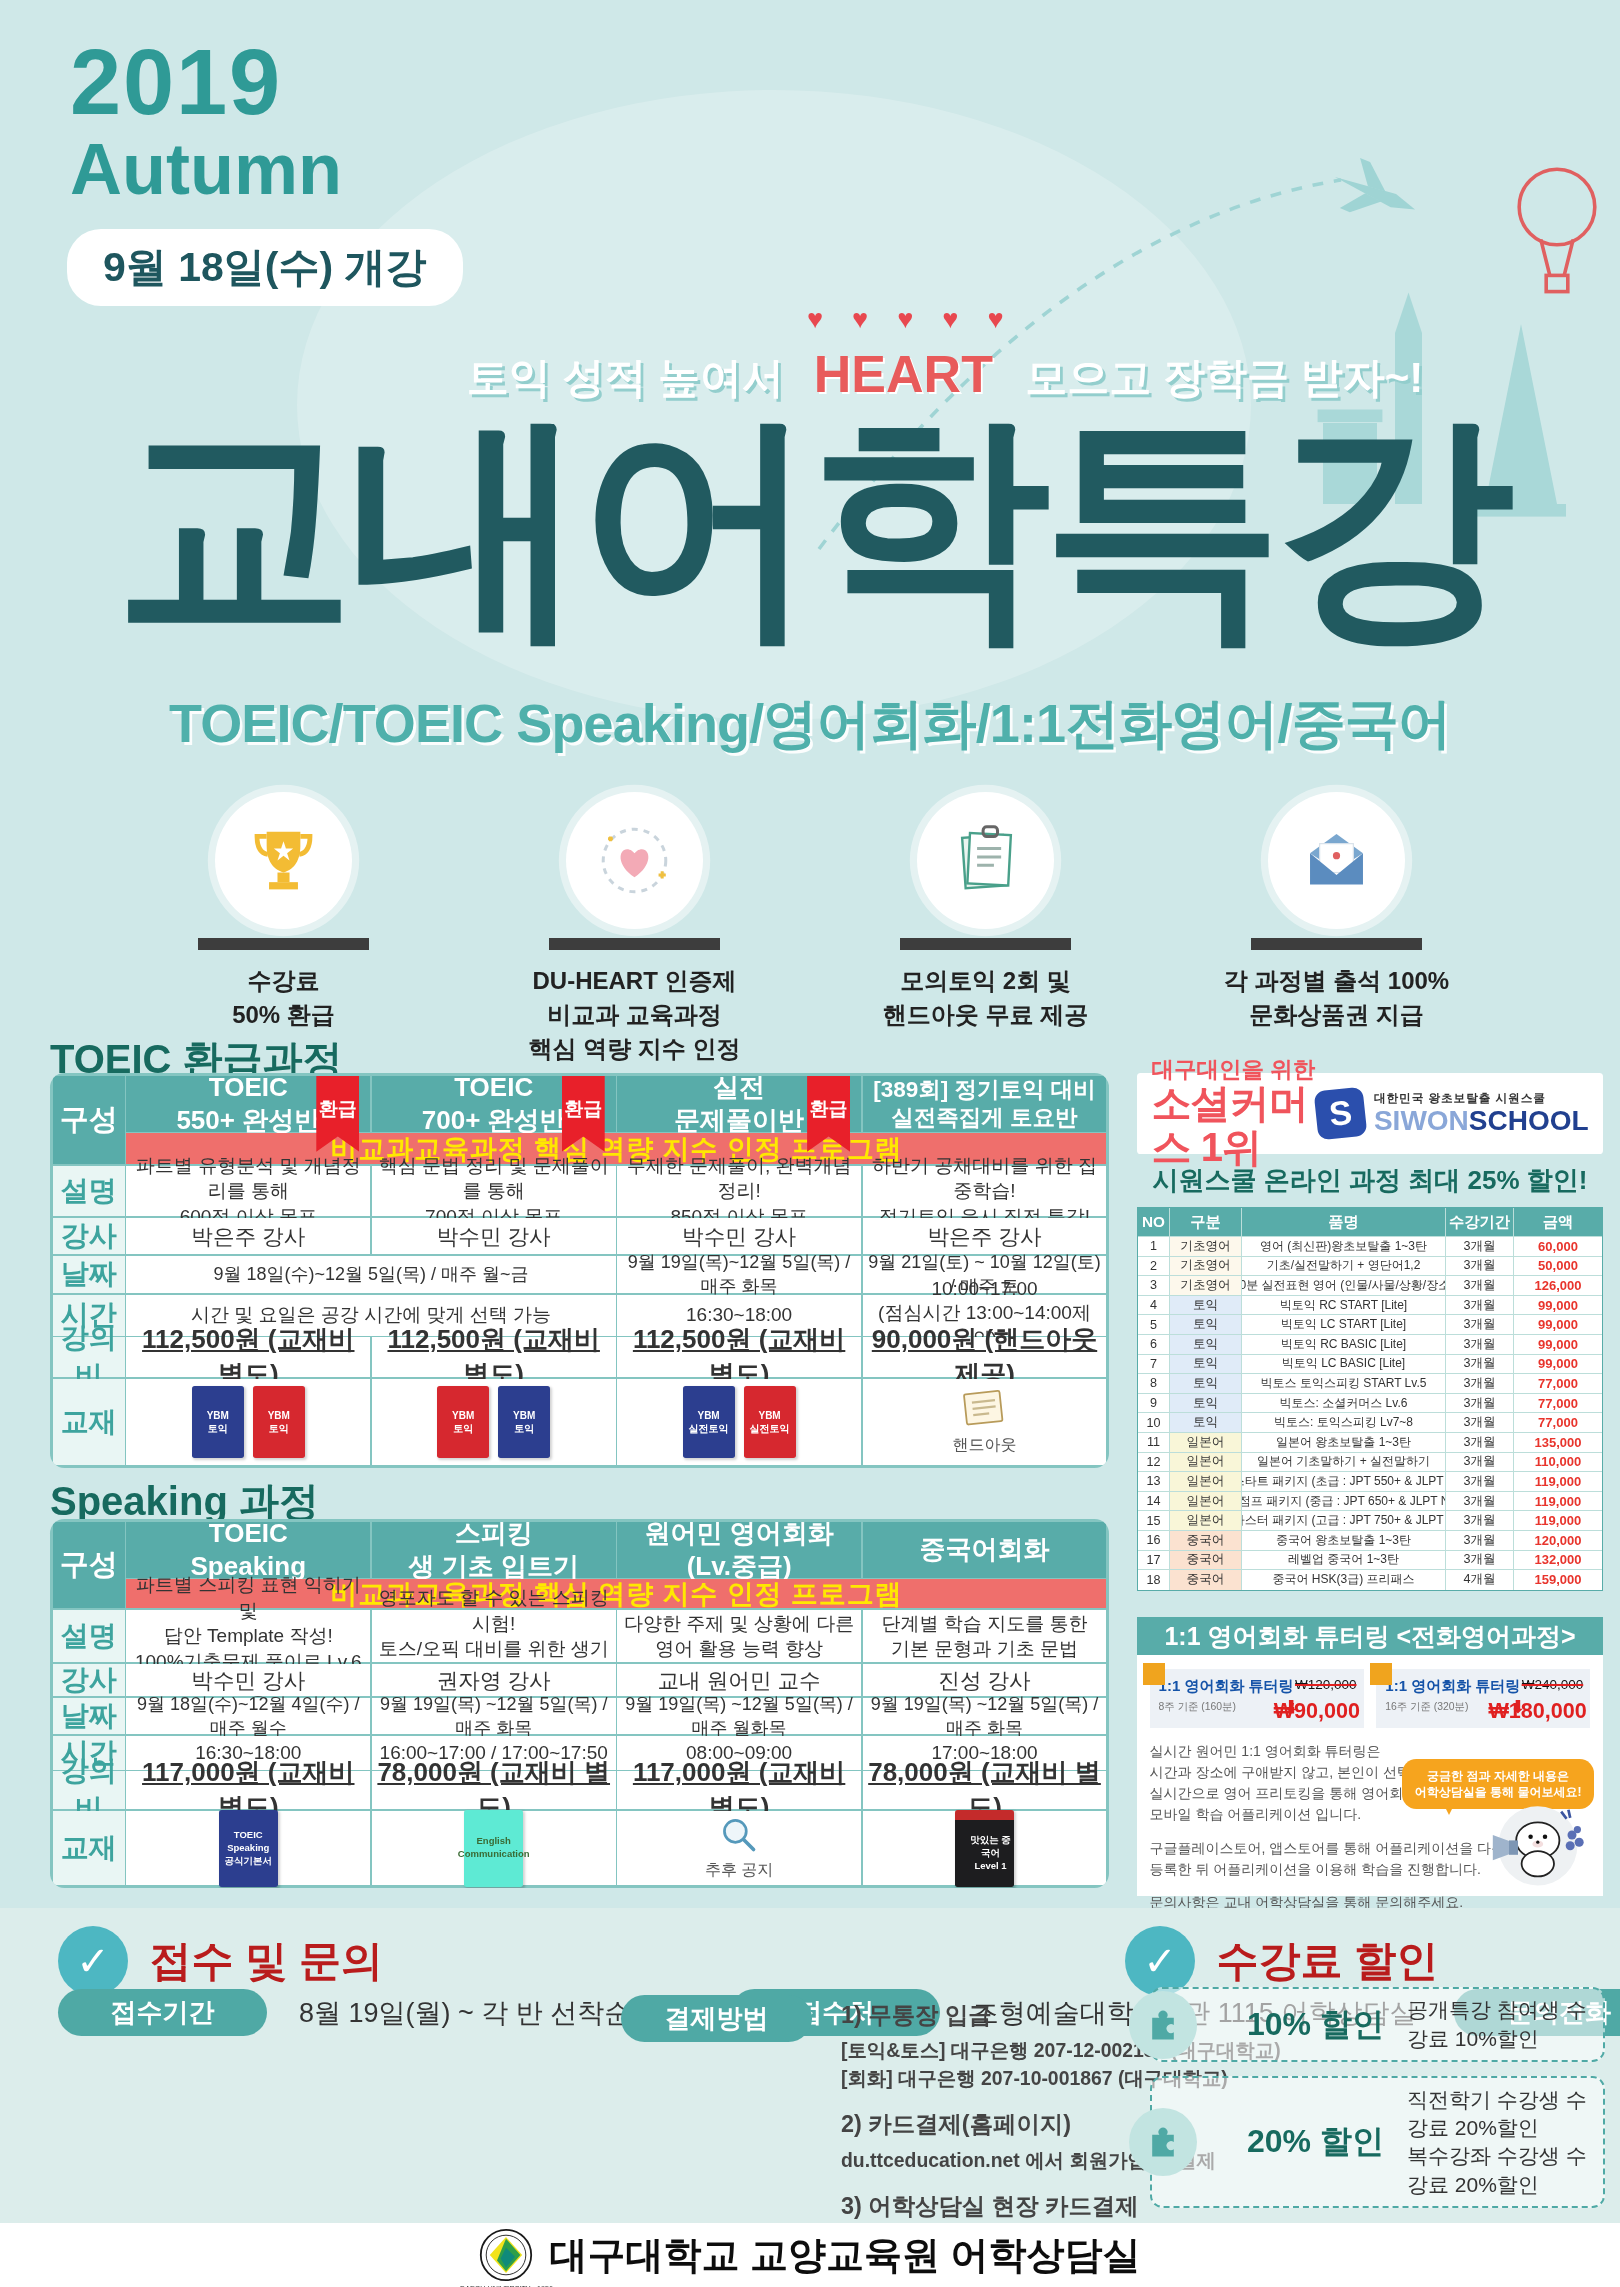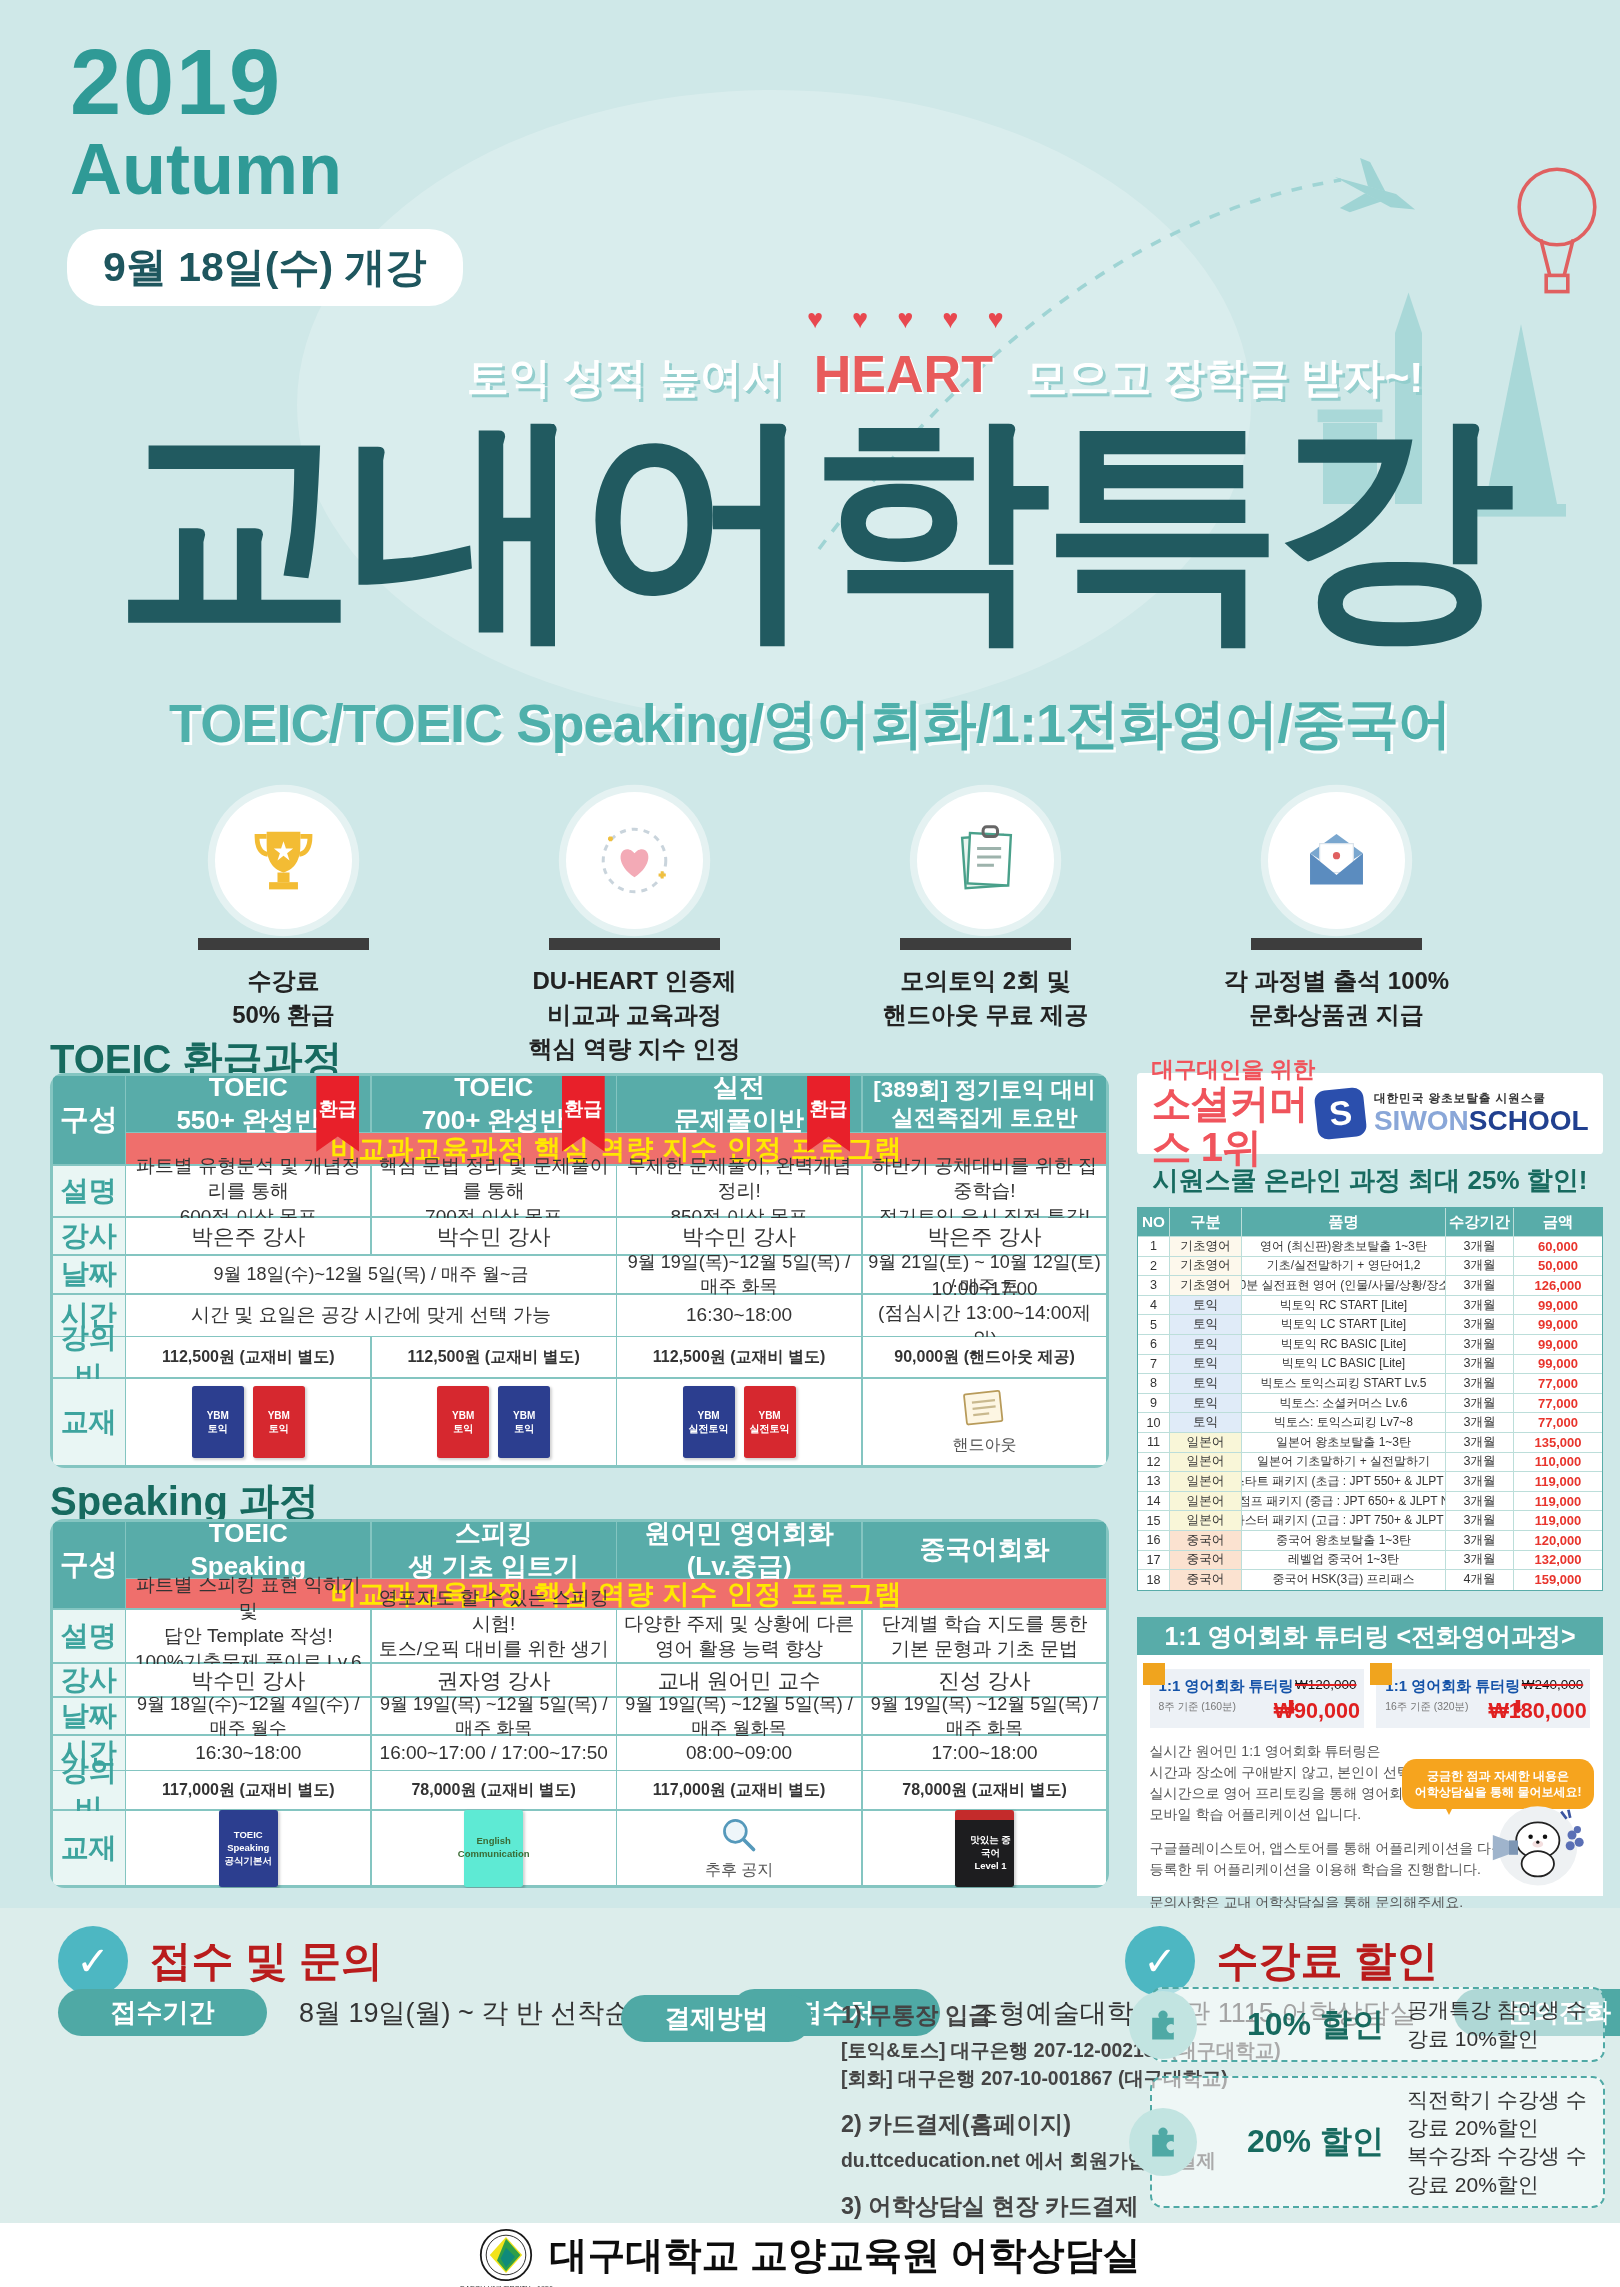--- a/index.html
+++ b/index.html
@@ -58,21 +58,21 @@
   .cell.head{background:var(--teal,#58aca9);color:#fff;font-size:26px;font-weight:bold;line-height:1.25;}
   .cell.head.small{font-size:22.5px;}
   .cell.comp{background:var(--teal,#58aca9);color:#fff;font-size:29px;font-weight:bold;}
   .cell.lab{background:#e9f6f4;color:#3da49e;font-size:28px;font-weight:bold;}
   .cell.bannerrow{background:var(--coral,#ef6f6c);color:var(--banner_yellow,#ffe800);
                   font-size:27px;font-weight:bold;letter-spacing:0.9px;}
   .cell.desc{font-size:19px;line-height:1.35;}
   .cell.teach{font-size:21.6px;}
   .cell.datec{font-size:18px;}
   .cell.timec{font-size:19px;}
-  .cell.fee{font-size:16px;font-weight:600;}
+  .cell.fee{font-size:26px;font-weight:600;text-decoration:underline;}
   .ribbon{position:absolute;right:10.8px;top:0;width:43px;height:76px;background:var(--ribbon_red,#e8202a);
           clip-path:polygon(0 0,100% 0,100% 100%,50% 80%,0 100%);color:#fff;font-size:19px;
           font-weight:bold;display:flex;justify-content:center;padding-top:21.6px;z-index:2;white-space:nowrap;}
   .bookrow{display:flex;gap:9px;align-items:center;justify-content:center;}
   .book{width:52px;height:72px;border-radius:2.7px;color:#fff;font-size:10px;font-weight:bold;
         display:flex;align-items:center;justify-content:center;text-align:center;line-height:1.35;
         box-shadow:1.8px 1.8px 2.7px rgba(0,0,0,0.18);white-space:pre-line;}
   .book.big{width:59px;height:77px;font-size:9.5px;}
   .book.blue{background:#2c3e8f;} .book.red{background:#d6282f;}
   .book.cream{background:#5eead4;color:#3a6b35;}

